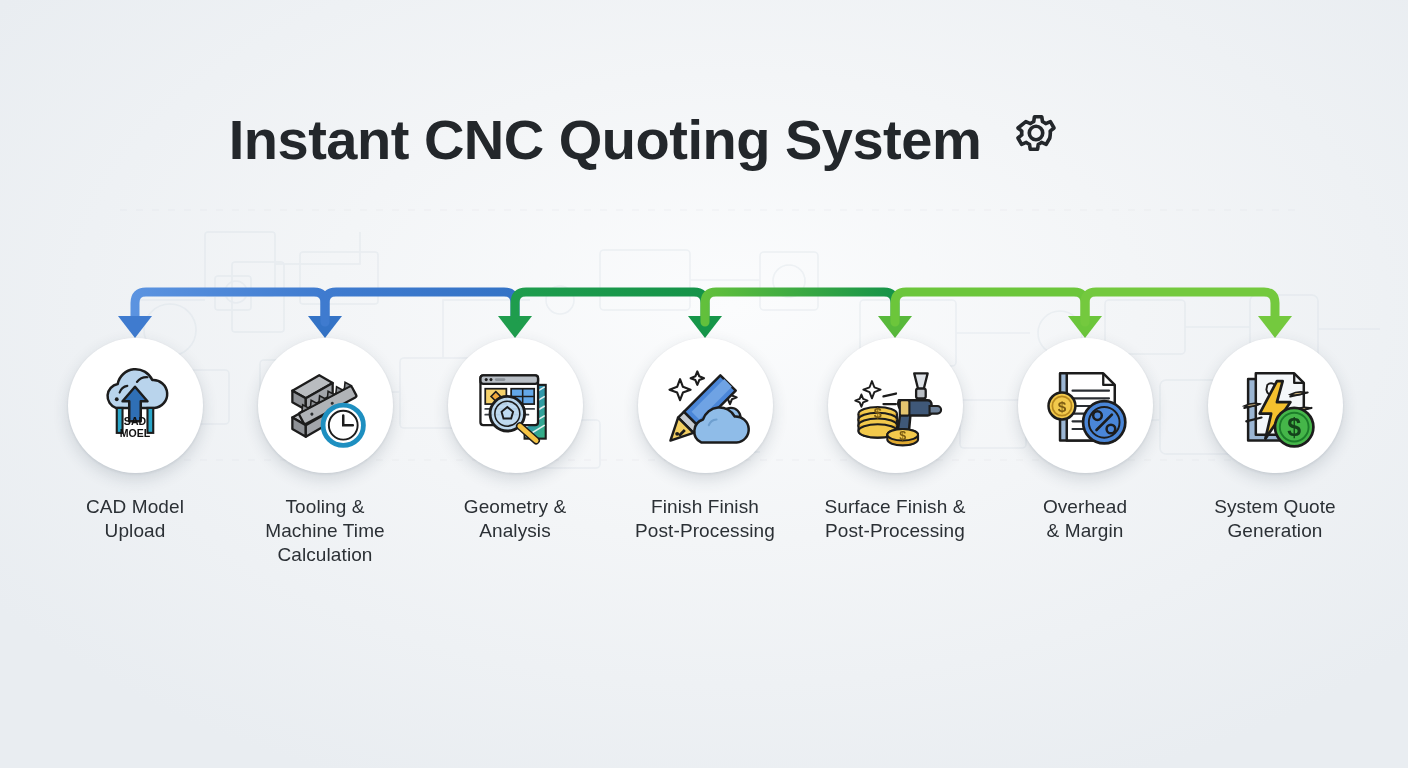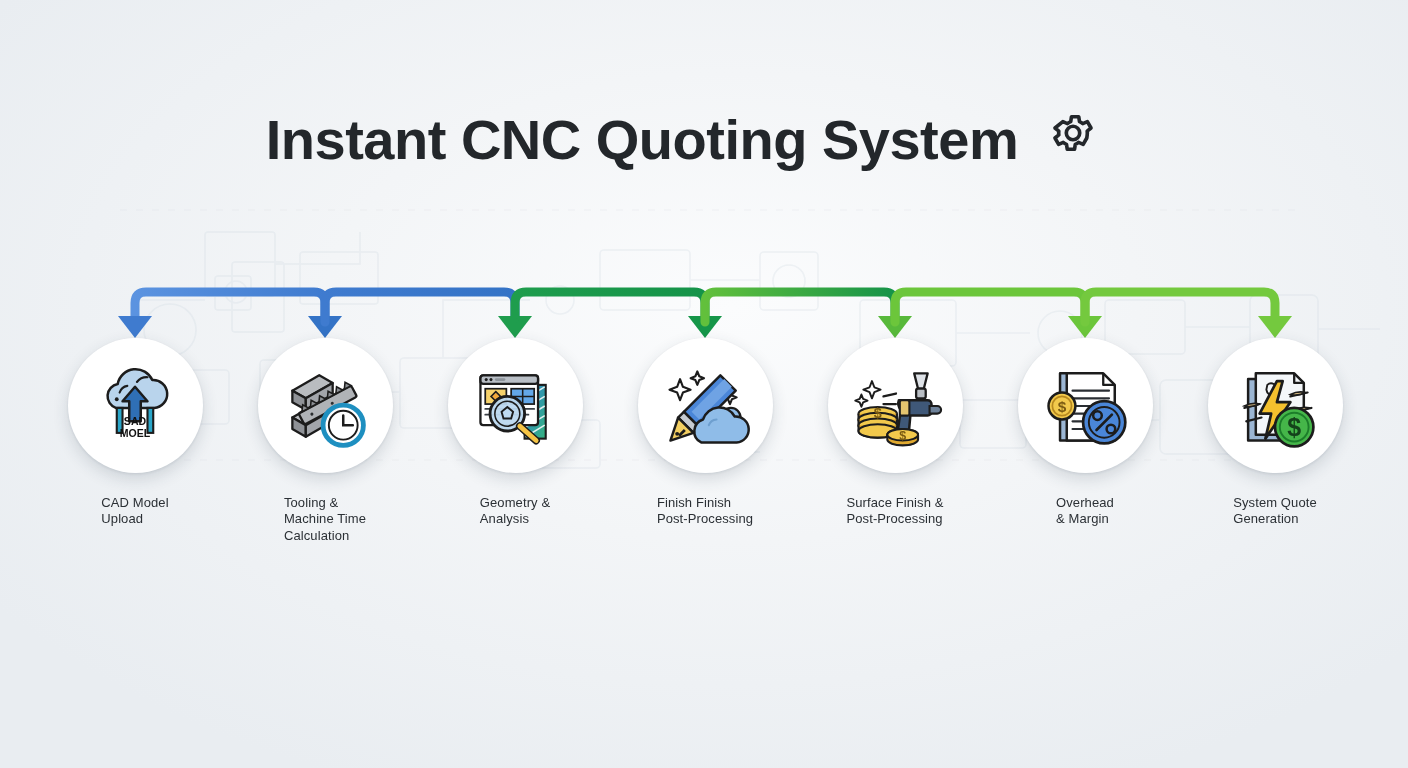--- a/index.html
+++ b/index.html
@@ -34,21 +34,20 @@
   
   .title-row {
     position: absolute;
     top: 112px;
     left: 0;
     width: 1288px;
     display: flex;
     align-items: center;
     justify-content: center;
     gap: 32px;
-    margin-left: 37px;
   }
   .title-text {
     font-size: 56px;
     font-weight: bold;
     color: #23272b;
     letter-spacing: -0.5px;
     line-height: 1;
     white-space: nowrap;
   }
   .title-gear {
@@ -91,21 +90,22 @@
     background: #ffffff;
     box-shadow: 0 6px 16px rgba(40,55,75,0.16), 0 1px 3px rgba(40,55,75,0.10);
     display: flex;
     align-items: center;
     justify-content: center;
   }
   .bubble svg { display: block; }
 
   .step-label {
     margin-top: 22px;
-    font-size: 13px;
+    text-align: center;
+    font-size: 19px;
     line-height: 1.26;
     color: #2b3035;
     white-space: pre-line;
     letter-spacing: 0.1px;
   }
 </style>
 </head>
 <body>
 
 <div id="stage">

